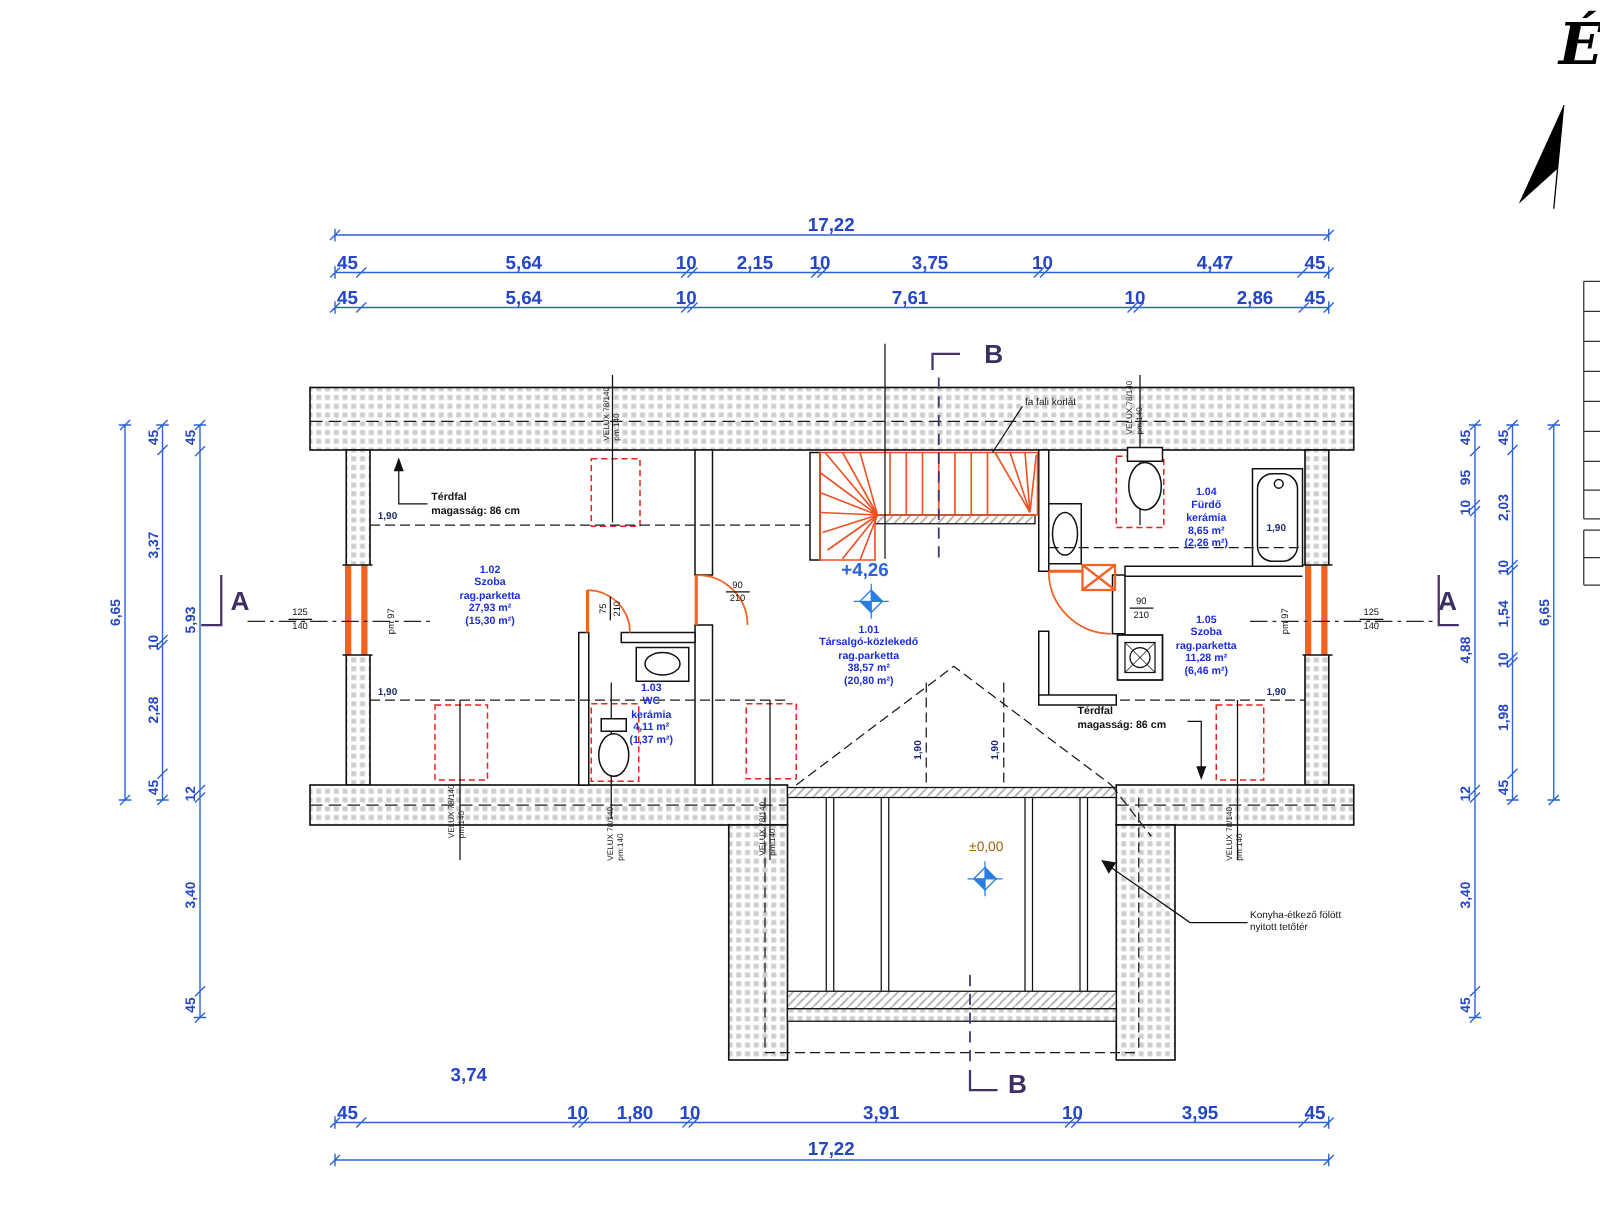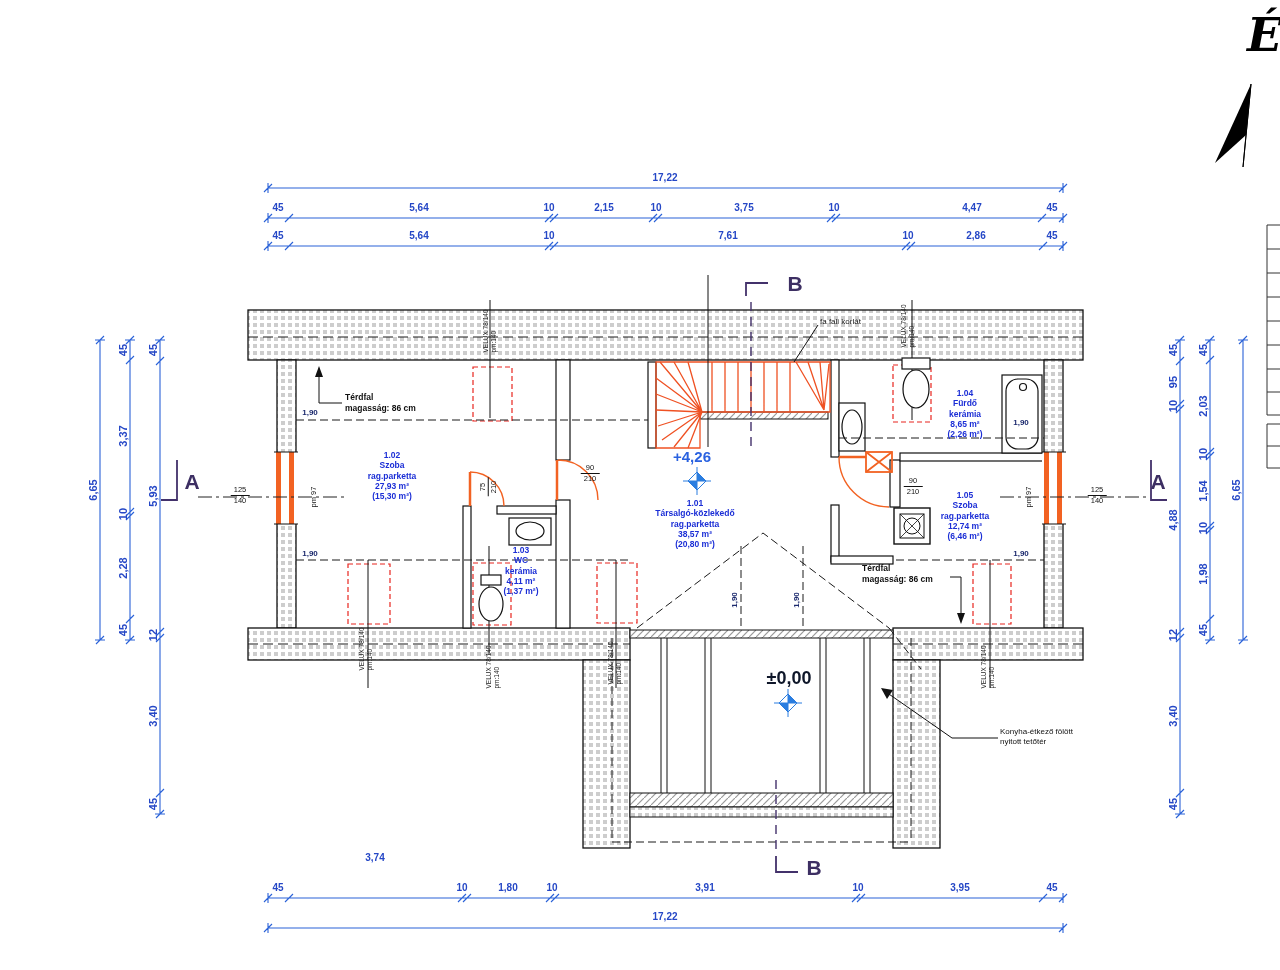--- a/index.html
+++ b/index.html
@@ -1,23 +1,23 @@
 <!DOCTYPE html>
 <html><head>
 <meta charset="utf-8">
 <style>
   html,body{margin:0;padding:0;background:#fff}
   .sheet{position:relative;width:1280px;height:970px;background:#fff;overflow:hidden;
          font-family:"Liberation Sans","DejaVu Sans",sans-serif}
   .sheet svg{position:absolute;left:0;top:0}
-  .d{position:absolute;transform:translateX(-50%);font-size:10px;font-weight:bold;color:#2547c6;white-space:nowrap}
+  .d{position:absolute;transform:translateX(-50%);font-size:15px;font-weight:bold;color:#2547c6;white-space:nowrap}
   .dv{position:absolute;transform:translate(-50%,-50%) rotate(-90deg);font-size:11px;font-weight:bold;color:#2547c6;white-space:nowrap}
   .sec{position:absolute;transform:translate(-50%,-50%);font-size:21px;font-weight:bold;color:#3d2f63}
   .lvl{position:absolute;transform:translate(-50%,-50%);font-size:15px;font-weight:bold;color:#2a62e0}
-  .lvl2{position:absolute;transform:translate(-50%,-50%);font-size:18px;font-weight:bold;color:#0f172a}
+  .lvl2{position:absolute;transform:translate(-50%,-50%);font-size:11px;font-weight:normal;color:#a16207}
   .rm{position:absolute;transform:translateX(-50%);text-align:center;font-size:8.5px;font-weight:bold;color:#1b2ed6;line-height:1.22;white-space:nowrap}
   .rm span{display:block}
   .ann{position:absolute;font-size:8.5px;font-weight:bold;color:#111;line-height:1.3;white-space:nowrap}
   .ann span{display:block}
   .ann2{position:absolute;font-size:8px;color:#111;line-height:1.3;white-space:nowrap}
   .ann2 span{display:block}
   .velux{position:absolute;transform:translate(-50%,-50%) rotate(-90deg);font-size:6.5px;color:#222;line-height:1.2;text-align:left;white-space:nowrap}
   .velux span{display:block}
   .frac{position:absolute;transform:translateX(-50%);font-size:7.5px;color:#111;text-align:center;line-height:1.3}
   .frac span{display:block}
@@ -214,21 +214,21 @@
 <span class="d" style="left:656px;top:202px">10</span>
 <span class="d" style="left:744px;top:202px">3,75</span>
 <span class="d" style="left:834px;top:202px">10</span>
 <span class="d" style="left:972px;top:202px">4,47</span>
 <span class="d" style="left:1052px;top:202px">45</span>
 <span class="d" style="left:278px;top:230px">45</span>
 <span class="d" style="left:419px;top:230px">5,64</span>
 <span class="d" style="left:549px;top:230px">10</span>
 <span class="d" style="left:728px;top:230px">7,61</span>
 <span class="d" style="left:908px;top:230px">10</span>
-<span class="d" style="left:976px;top:230px">2,86</span>
+<span class="d" style="left:1004px;top:230px">2,86</span>
 <span class="d" style="left:1052px;top:230px">45</span>
 
 <span class="d" style="left:278px;top:882px">45</span>
 <span class="d" style="left:375px;top:852px">3,74</span>
 <span class="d" style="left:462px;top:882px">10</span>
 <span class="d" style="left:508px;top:882px">1,80</span>
 <span class="d" style="left:552px;top:882px">10</span>
 <span class="d" style="left:705px;top:882px">3,91</span>
 <span class="d" style="left:858px;top:882px">10</span>
 <span class="d" style="left:960px;top:882px">3,95</span>
@@ -296,21 +296,21 @@
   <span>1.04</span>
   <span>Fürdő</span>
   <span>kerámia</span>
   <span>8,65 m²</span>
   <span>(2,26 m²)</span>
 </div>
 <div class="rm" style="left:965px;top:490px">
   <span>1.05</span>
   <span>Szoba</span>
   <span>rag.parketta</span>
-  <span>12,74 m²</span>
+  <span>11,28 m²</span>
   <span>(6,46 m²)</span>
 </div>
 
 <div class="ann" style="left:345px;top:392px">
   <span>Térdfal</span>
   <span>magasság: 86 cm</span>
 </div>
 <div class="ann" style="left:862px;top:563px">
   <span>Térdfal</span>
   <span>magasság: 86 cm</span>

